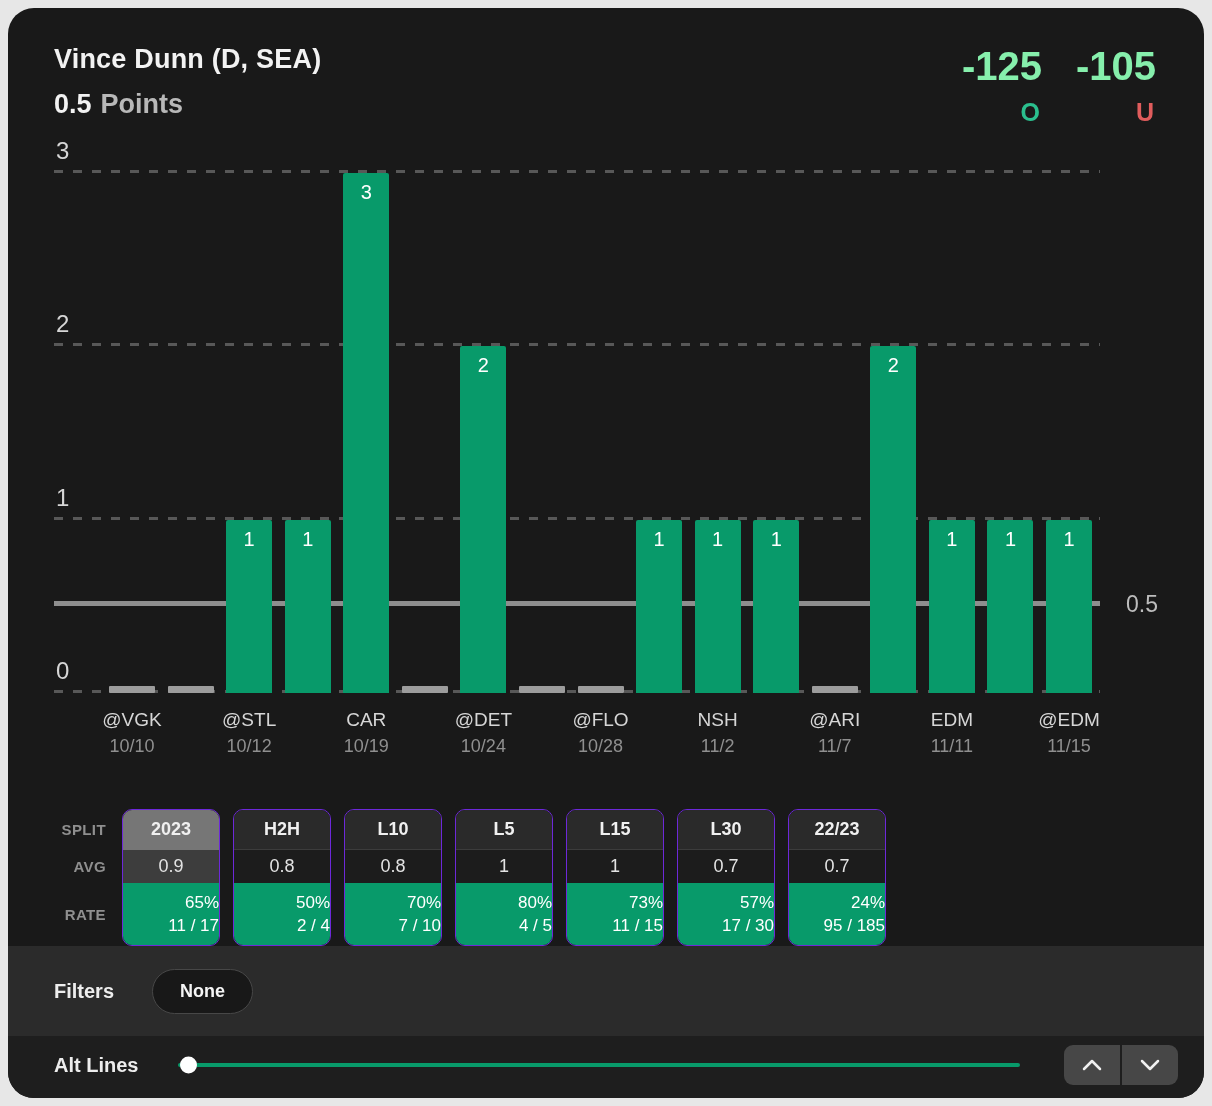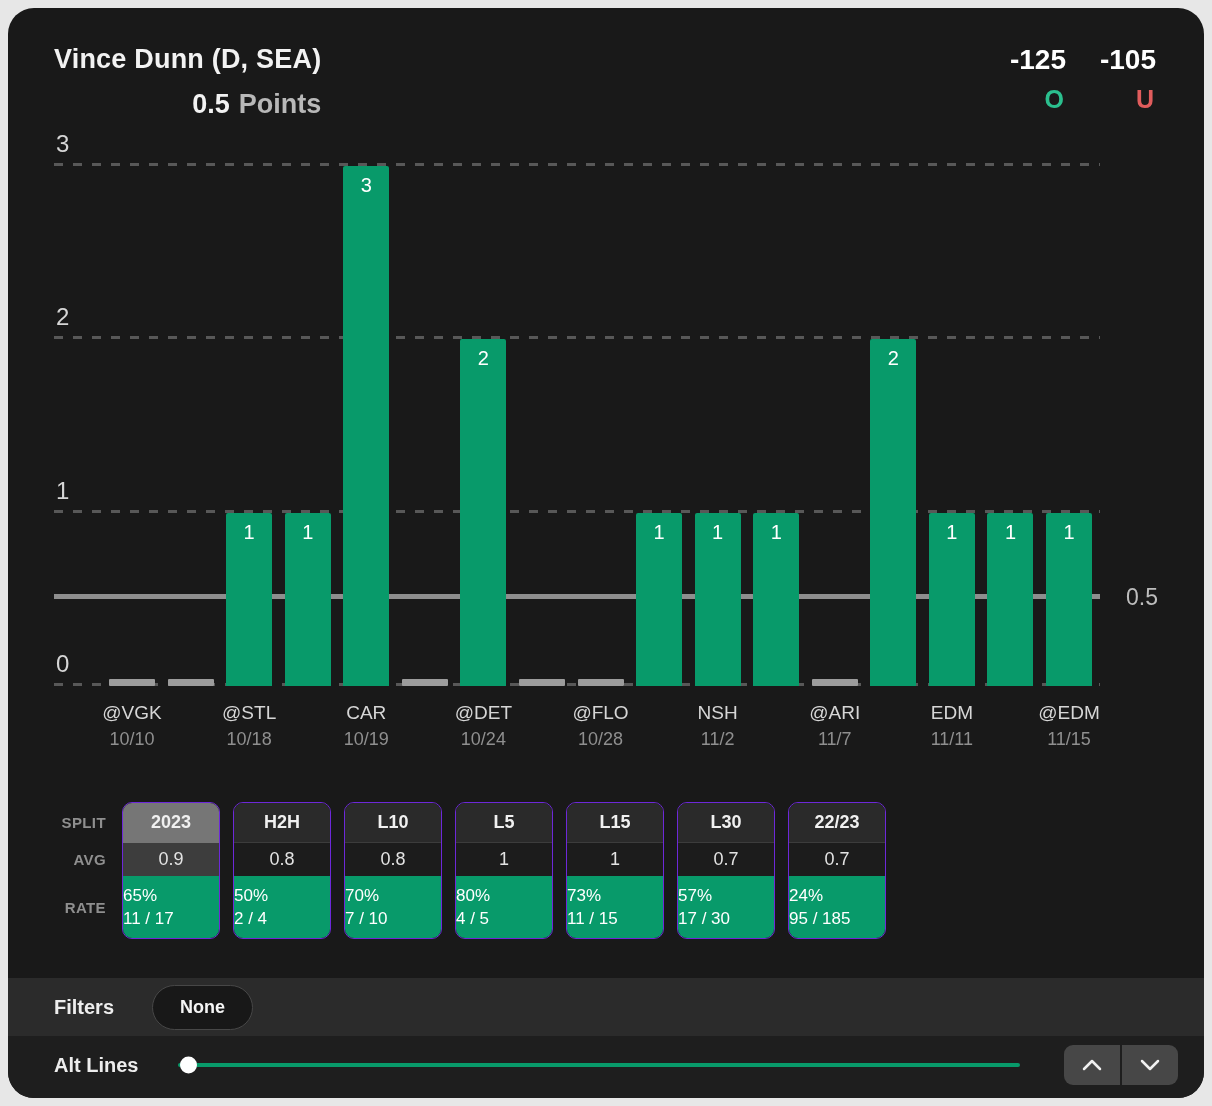--- a/index.html
+++ b/index.html
@@ -16,26 +16,26 @@
     background:#191919;
     border-radius:26px;
     overflow:hidden;
     display:flex;
     flex-direction:column;
   }
 
   
   .header{display:flex;justify-content:space-between;align-items:flex-start;padding:36px 48px 0 46px;}
   .player-name{font-size:27px;font-weight:700;color:#f2f2f2;margin:0 0 14px;letter-spacing:.2px;}
-  .line-row{font-size:27px;text-align:right;}
+  .line-row{font-size:27px;}
   .line-val{color:#f2f2f2;font-weight:700;}
   .line-stat{color:#b8b8b8;font-weight:600;margin-left:9px;}
   .odds{display:flex;gap:34px;}
   .odds-col{display:flex;flex-direction:column;align-items:flex-end;gap:9px;}
-  .odds-num{font-size:28px;font-weight:700;color:#ffffff;}
+  .odds-num{font-size:40px;font-weight:700;color:#86efac;}
   .odds-letter{font-size:25px;font-weight:700;padding-right:2px;}
   .odds-letter.over{color:var(--over);}
   .odds-letter.under{color:var(--red);}
 
   
   .chart{position:relative;margin:46px 104px 0 46px;height:520px;}
   .gridline{position:absolute;left:0;right:0;height:3px;
     background:repeating-linear-gradient(90deg,#585858 0 9px,transparent 9px 19px);z-index:0;}
   .ytick{position:absolute;left:2px;bottom:8px;font-size:24px;color:#d6d6d6;}
   .propline{position:absolute;left:0;right:0;height:5px;background:#8e8e8e;z-index:1;}
@@ -59,26 +59,26 @@
   .rl-avg{height:34px;}
   .rl-rate{height:62px;}
   .split-col{width:96px;border:1px solid #6d28d9;border-radius:10px;overflow:hidden;
       background:#1c1c1c;cursor:pointer;}
   .col-label{height:39px;display:flex;align-items:center;justify-content:center;
       font-weight:700;font-size:18px;color:#f0f0f0;background:#2a2a2a;border-bottom:1px solid #3c3c3c;}
   .split-col.selected .col-label{background:#767676;border-bottom-color:#767676;}
   .col-avg{height:33px;display:flex;align-items:center;justify-content:center;
       font-size:18px;color:#e3e3e3;background:#1c1c1c;}
   .split-col.selected .col-avg{background:#3d3d3d;}
-  .col-rate{height:62px;display:flex;flex-direction:column;align-items:flex-start;justify-content:center;
+  .col-rate{height:62px;display:flex;flex-direction:column;align-items:flex-end;justify-content:center;
       gap:3px;background:var(--green);color:#fff;font-size:17px;}
 
   
   .filters{margin-top:auto;background:#2b2b2b;display:flex;align-items:center;gap:38px;
-      padding:0 46px;height:58px;}
+      padding:16px 46px;height:58px;}
   .filters-label{font-size:20px;font-weight:700;color:#ededed;}
   .none-btn{background:#181818;border:1.5px solid #474747;border-radius:26px;color:#f5f5f5;
       font-weight:700;font-size:18px;padding:11px 27px;cursor:pointer;font-family:inherit;}
 
   
   .altlines{background:#1e1e1e;display:flex;align-items:center;padding:0 26px 4px 46px;height:58px;gap:40px;}
   .alt-label{font-size:20px;font-weight:700;color:#ededed;white-space:nowrap;}
   .slider{position:relative;flex:1;height:20px;cursor:pointer;}
   .slider-track{position:absolute;left:0;right:0;top:50%;transform:translateY(-50%);
       height:4px;border-radius:2px;background:var(--green);}
@@ -173,21 +173,21 @@
       </div>
     </div>
   <div class="x-labels">
       <div class="x-slot">
         <span class="x-opp">@VGK</span>
         <span class="x-date">10/10</span>
       </div>
       <div class="x-slot"></div>
       <div class="x-slot">
         <span class="x-opp">@STL</span>
-        <span class="x-date">10/18</span>
+        <span class="x-date">10/12</span>
       </div>
       <div class="x-slot"></div>
       <div class="x-slot">
         <span class="x-opp">CAR</span>
         <span class="x-date">10/19</span>
       </div>
       <div class="x-slot"></div>
       <div class="x-slot">
         <span class="x-opp">@DET</span>
         <span class="x-date">10/24</span>

